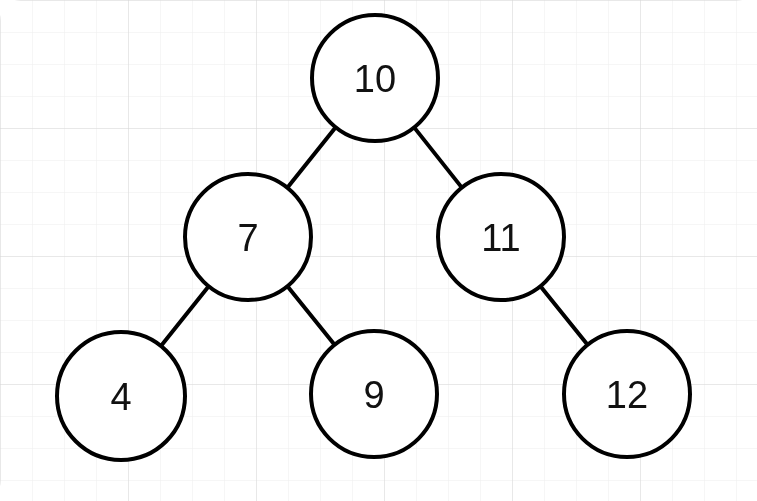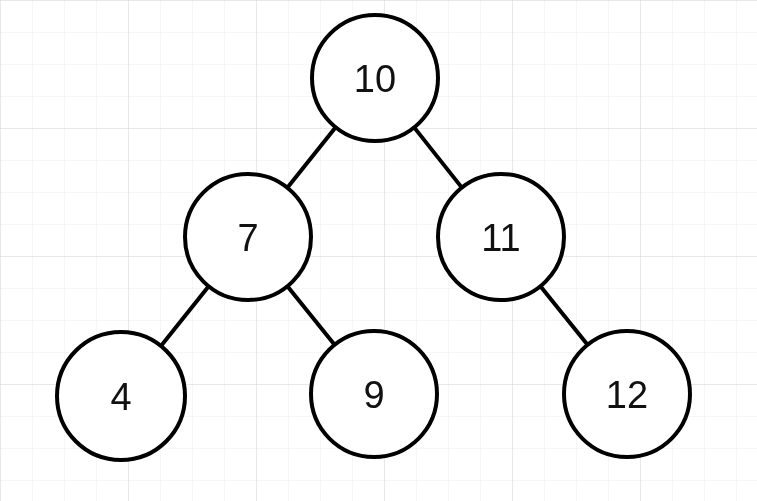--- a/index.html
+++ b/index.html
@@ -7,20 +7,21 @@
     padding: 0;
     background: #ffffff;
   }
   #canvas-root {
     position: relative;
     width: 757px;
     height: 501px;
     overflow: hidden;
     background-color: #ffffff;
     font-family: "Liberation Sans", sans-serif;
+    border-radius: 21px;
   }
   #grid-layer {
     position: absolute;
     left: 0;
     top: 0;
     width: 757px;
     height: 501px;
   }
   #diagram-layer {
     position: absolute;

